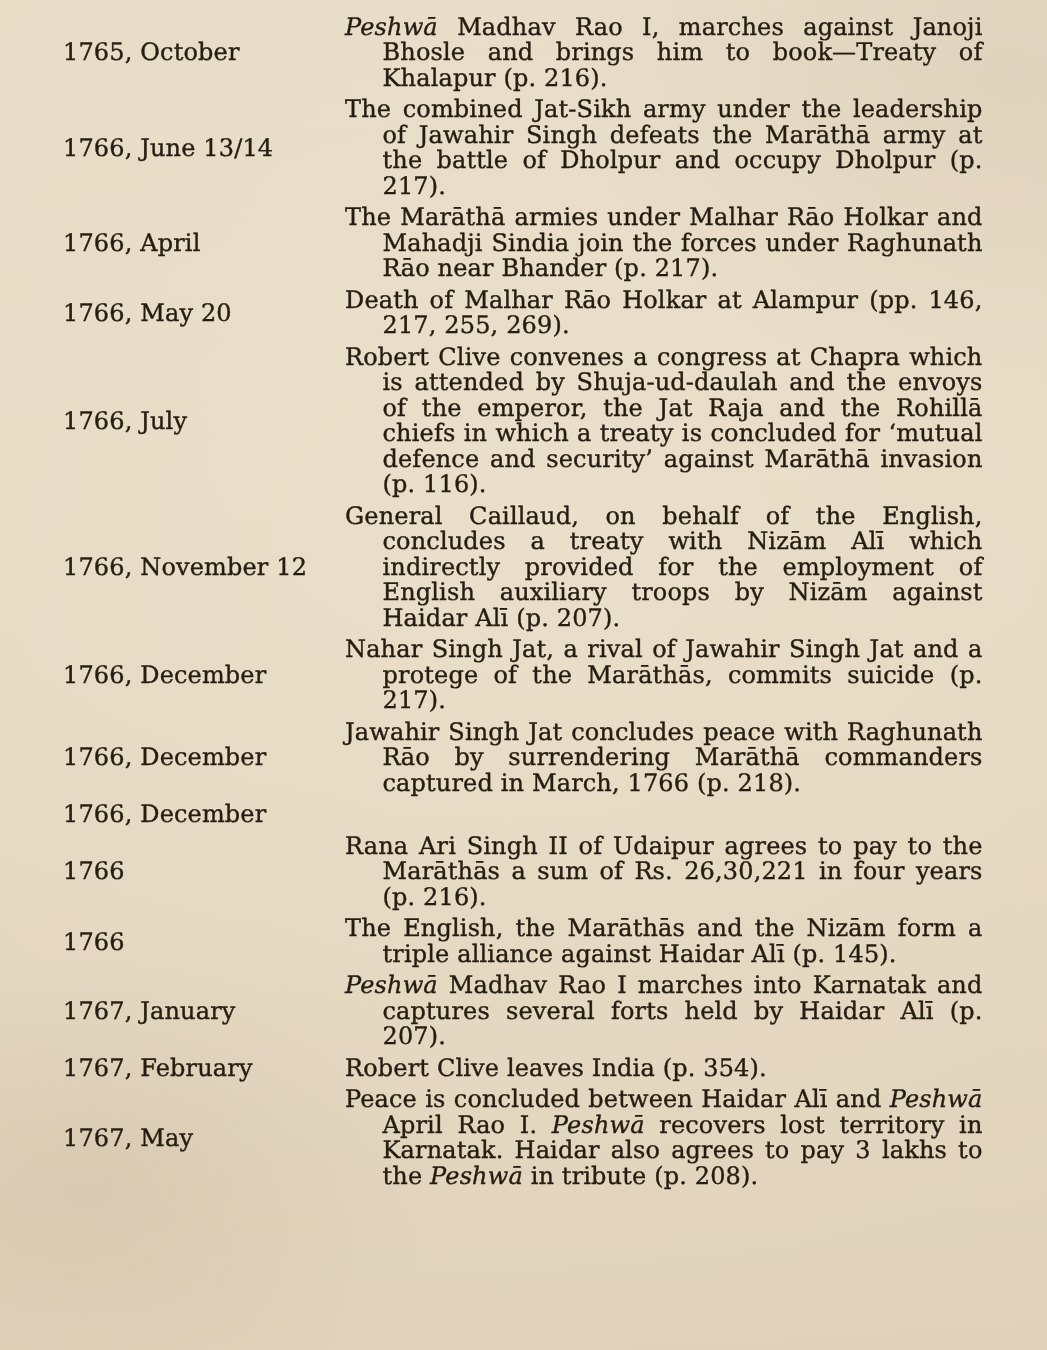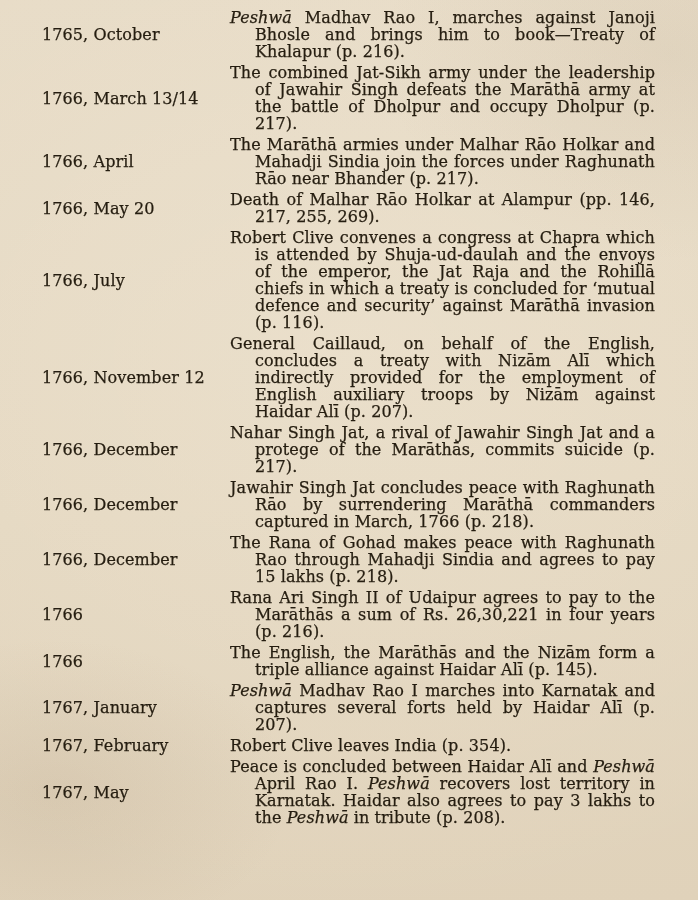--- a/index.html
+++ b/index.html
@@ -51,21 +51,21 @@
 </head>
 <body>
 
 <div class="page" style="color: rgb(37, 29, 16);">
   <div class="chronology">
       <div class="row">
         <div class="date">1765, October</div>
         <div class="desc"><span class="it">Peshwā</span><span> Madhav Rao I, marches against Janoji Bhosle and brings him to book—Treaty of Khalapur (p. 216).</span></div>
       </div>
       <div class="row">
-        <div class="date">1766, March 13/14</div>
+        <div class="date">1766, June 13/14</div>
         <div class="desc"><span>The combined Jat-Sikh army under the leadership of Jawahir Singh defeats the Marāthā army at the battle of Dholpur and occupy Dholpur (p. 217).</span></div>
       </div>
       <div class="row">
         <div class="date">1766, April</div>
         <div class="desc"><span>The Marāthā armies under Malhar Rāo Holkar and Mahadji Sindia join the forces under Raghunath Rāo near Bhander (p. 217).</span></div>
       </div>
       <div class="row">
         <div class="date">1766, May 20</div>
         <div class="desc"><span>Death of Malhar Rāo Holkar at Alampur (pp. 146, 217, 255, 269).</span></div>
       </div>
@@ -80,21 +80,20 @@
       <div class="row">
         <div class="date">1766, December</div>
         <div class="desc"><span>Nahar Singh Jat, a rival of Jawahir Singh Jat and a protege of the Marāthās, commits suicide (p. 217).</span></div>
       </div>
       <div class="row">
         <div class="date">1766, December</div>
         <div class="desc"><span>Jawahir Singh Jat concludes peace with Raghunath Rāo by surrendering Marāthā commanders captured in March, 1766 (p. 218).</span></div>
       </div>
       <div class="row">
         <div class="date">1766, December</div>
-        <div class="desc"><span>The Rana of Gohad makes peace with Raghunath Rao through Mahadji Sindia and agrees to pay 15 lakhs (p. 218).</span></div>
       </div>
       <div class="row">
         <div class="date">1766</div>
         <div class="desc"><span>Rana Ari Singh II of Udaipur agrees to pay to the Marāthās a sum of Rs. 26,30,221 in four years (p. 216).</span></div>
       </div>
       <div class="row">
         <div class="date">1766</div>
         <div class="desc"><span>The English, the Marāthās and the Nizām form a triple alliance against Haidar Alī (p. 145).</span></div>
       </div>
       <div class="row">

